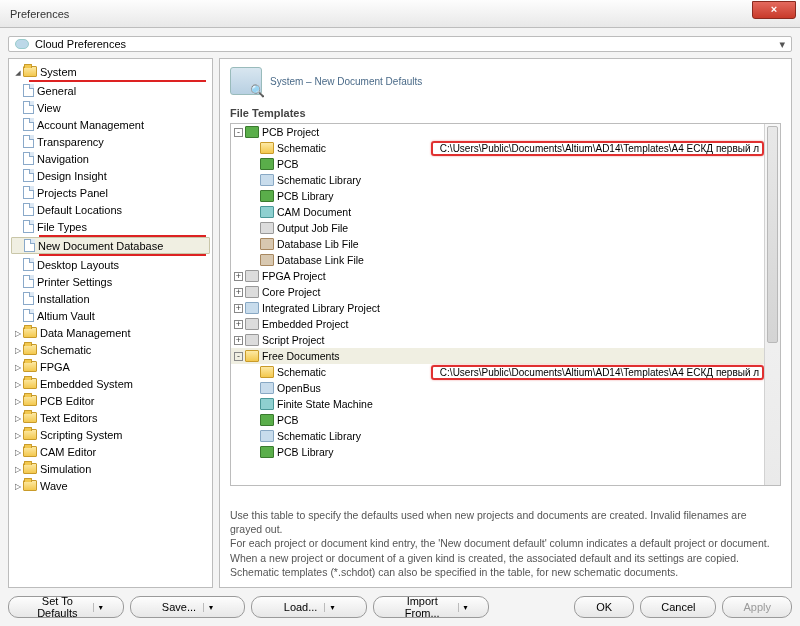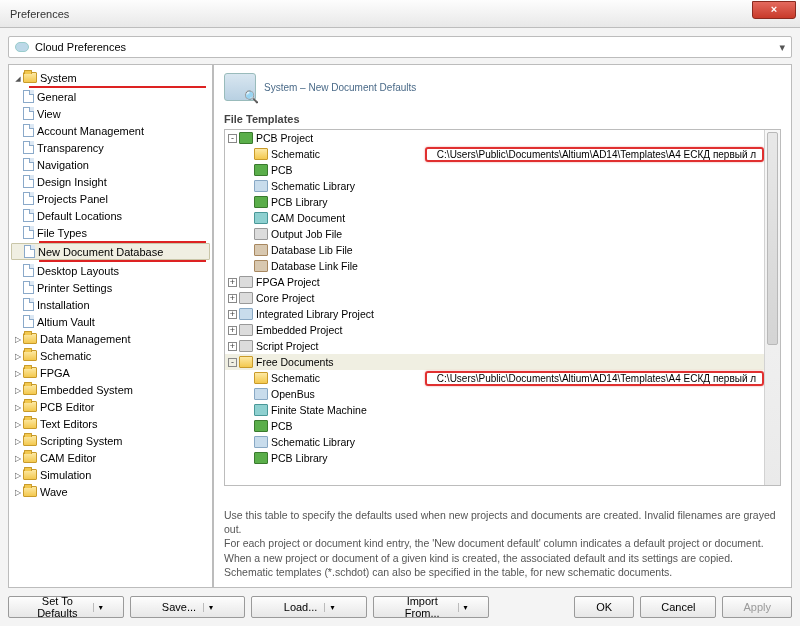--- a/index.html
+++ b/index.html
@@ -6,26 +6,26 @@
 body { background: #fff; width: 800px; height: 626px; overflow: hidden; }
 
 
 .titlebar { height: 28px; background: linear-gradient(#fdfdfd,#e8e8e8); border-bottom: 1px solid #bdbdbd; display:flex; align-items:center; padding:0 4px 0 10px; font-size:12px; color:#333; }
 .titlebar .spacer { flex:1; }
 .closebtn { width: 44px; height: 18px; background: linear-gradient(#e46a5e,#c83a2a); border:1px solid #8a2a1f; border-radius: 0 0 3px 3px; color:#fff; text-align:center; line-height:14px; font-weight:bold; margin-top:-8px; }
 
 .body { padding: 8px; background:#f4f4f4; height: calc(100% - 28px); display:flex; flex-direction:column; }
 
 
-.cloudbar { background:#fff; border:1px solid #bcbcbc; border-radius:2px; height:22px; display:flex; align-items:center; padding:0 6px; margin-bottom:6px; }
+.cloudbar { background:#fff; border:1px solid #bcbcbc; border-radius:2px; height:16px; display:flex; align-items:center; padding:0 6px; margin-bottom:6px; }
 .cloudbar .cloudicon { width:14px; height:10px; background:#bcd8e8; border-radius:5px; margin-right:6px; border:1px solid #9cc; }
 .cloudbar .dd { margin-left:auto; color:#555; }
 
 
-.split { flex:1; display:flex; min-height:0; }
+.split { flex:1; display:flex; gap:6px; min-height:0; }
 
 
 .tree { width:205px; background:#fff; border:1px solid #bcbcbc; overflow-y:auto; padding:4px 0; }
 .tree .tr { display:flex; align-items:center; height:17px; padding-left:4px; white-space:nowrap; cursor:default; }
 .tree .tr.sel { background:#f0efe2; border:1px solid #c9c6a8; border-radius:1px; margin:0 2px; padding-left:2px; }
 .tree .twist { width:10px; text-align:center; color:#555; font-size:9px; }
 .tree .twist.open::before { content:"◢"; font-size:7px; }
 .tree .twist.closed::before { content:"▷"; font-size:8px; }
 .tree .twist.none::before { content:""; }
 .tree .ico { width:16px; height:14px; display:inline-block; margin-right:3px; }
@@ -71,21 +71,21 @@
 .mini.grey { background:#dcdcdc; border-color:#999; }
 .mini.cyan { background:#8ed0d0; border-color:#4a9898; }
 .mini.db { background:#d8c8b0; border-color:#a88860; }
 .mini.fold { background:linear-gradient(#fde9a4,#f3c84e); border-color:#c99b2a; }
 .redbox { border:2px solid #e03030; border-radius:3px; box-shadow:0 0 2px rgba(220,40,40,0.5); }
 
 .helptext { font-size:10.5px; color:#555; margin-top:22px; line-height:1.35; }
 
 
 .bottom { display:flex; align-items:center; gap:6px; padding-top:8px; }
-.btn { background:linear-gradient(#fdfdfd,#e7e7e7); border:1px solid #9a9a9a; border-radius:2px; padding:3px 20px; min-width:60px; text-align:center; cursor:default; display:flex; align-items:center; justify-content:center; gap:4px; height:22px; }
+.btn { background:linear-gradient(#fdfdfd,#e7e7e7); border:1px solid #9a9a9a; border-radius:10px; padding:3px 20px; min-width:60px; text-align:center; cursor:default; display:flex; align-items:center; justify-content:center; gap:4px; height:22px; }
 .btn.split::after { content:"▾"; font-size:8px; border-left:1px solid #bbb; padding-left:5px; margin-left:3px; }
 .btn.disabled { color:#9a9a9a; }
 .bottom .spacer { flex:1; }
 </style>
 </head>
 <body>
 
 <div class="titlebar">
   <span>Preferences</span>
   <span class="spacer"></span>

